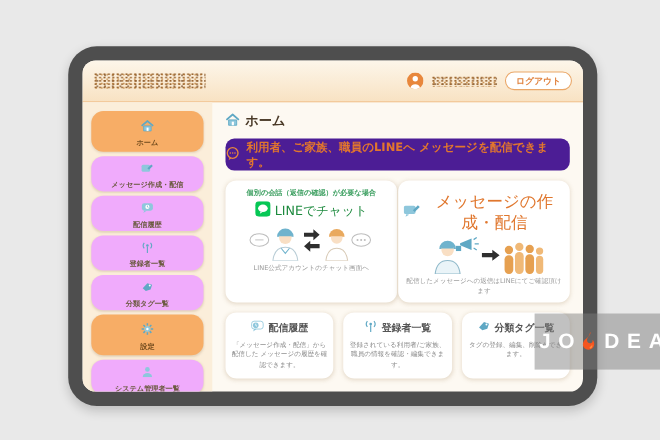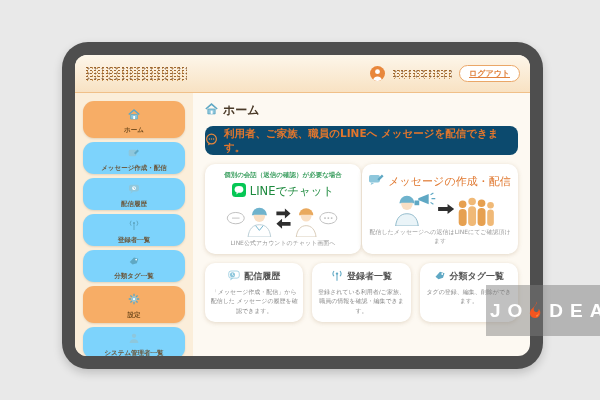--- a/index.html
+++ b/index.html
@@ -18,46 +18,46 @@
   .speckle{background-image:
       radial-gradient(circle,rgba(150,95,40,.95) .8px,transparent 1px),
       radial-gradient(circle,rgba(196,134,62,.85) .7px,transparent 1px),
       radial-gradient(circle,rgba(120,80,45,.7) .9px,transparent 1.1px);
       background-size:4px 3px,5px 4px,7px 5px;border-radius:2px;filter:blur(.3px);}
   .logo-speckle{width:102px;height:15px;}
   .header-spacer{flex:1;}
   .avatar{width:15px;height:15px;flex:0 0 auto;}
   .name-speckle{width:60px;height:10px;}
   .logout{font-size:8px;color:#e0813c;background:#fff;border:1px solid #eaa768;
-          border-radius:9px;padding:2px 9px;font-weight:bold;cursor:pointer;text-decoration:underline;}
+          border-radius:9px;padding:2px 9px;font-weight:bold;cursor:pointer;}
 
   
   .body{flex:1;display:flex;min-height:0;}
   .sidebar{width:102px;flex:0 0 auto;background:#fbeeda;padding:8px;display:flex;
            flex-direction:column;gap:4px;}
-  .nav-btn{background:#7dd3fc;border-radius:11px;box-shadow:0 1px 2px rgba(140,110,70,.2);
+  .nav-btn{background:#f0abfc;border-radius:11px;box-shadow:0 1px 2px rgba(140,110,70,.2);
            display:flex;flex-direction:column;align-items:center;justify-content:center;
            gap:2px;padding:3px 2px;min-height:26px;cursor:pointer;}
   .nav-btn.active{background:#f7ad66;min-height:31px;}
   .nav-label{font-size:6.5px;font-weight:bold;color:#6b5a40;text-align:center;}
   .nav-btn.active .nav-label{color:#744d1f;}
 
   .main{flex:1;min-width:0;padding:9px 12px;position:relative;}
   .page-title{display:flex;align-items:center;gap:5px;font-size:12px;font-weight:bold;color:#4a3a28;}
-  .banner{margin-top:7px;background:#0c4a6e;border-radius:8px;height:29px;
+  .banner{margin-top:7px;background:#4c1d95;border-radius:8px;height:29px;
           display:flex;align-items:center;justify-content:center;gap:6px;}
   .banner-text{font-size:10.5px;font-weight:bold;color:#e2762d;}
 
   .big-cards{margin-top:9px;display:flex;gap:1px;}
   .big-card{flex:1;background:#fff;border-radius:10px;box-shadow:0 1px 4px rgba(170,140,100,.3);
             padding:7px 5px 6px;text-align:center;cursor:pointer;}
   .card-note{font-size:6.5px;font-weight:bold;}
   .note-green{color:#3ea062}.note-orange{color:#d98a3c}
   .card-title{margin-top:3px;display:flex;align-items:center;justify-content:center;gap:4px;font-weight:normal;}
-  .title-green{color:#1d8a3e;font-size:11.5px}.title-orange{color:#e0772e;font-size:11px}
+  .title-green{color:#1d8a3e;font-size:11.5px}.title-orange{color:#e0772e;font-size:15px}
   .illus{margin-top:3px;height:34px;}
   .card-caption{margin-top:2px;font-size:6px;color:#999;}
 
   .shortcuts{margin-top:9px;display:flex;gap:9px;}
   .sc-card{flex:1;background:#fff;border-radius:10px;box-shadow:0 1px 4px rgba(170,140,100,.3);
            padding:7px 5px;text-align:center;cursor:pointer;}
   .sc-title{display:flex;align-items:center;justify-content:center;gap:4px;
             font-size:9px;font-weight:bold;color:#555;}
   .sc-desc{margin-top:4px;font-size:6px;color:#8a8a8a;line-height:1.55;}
 

